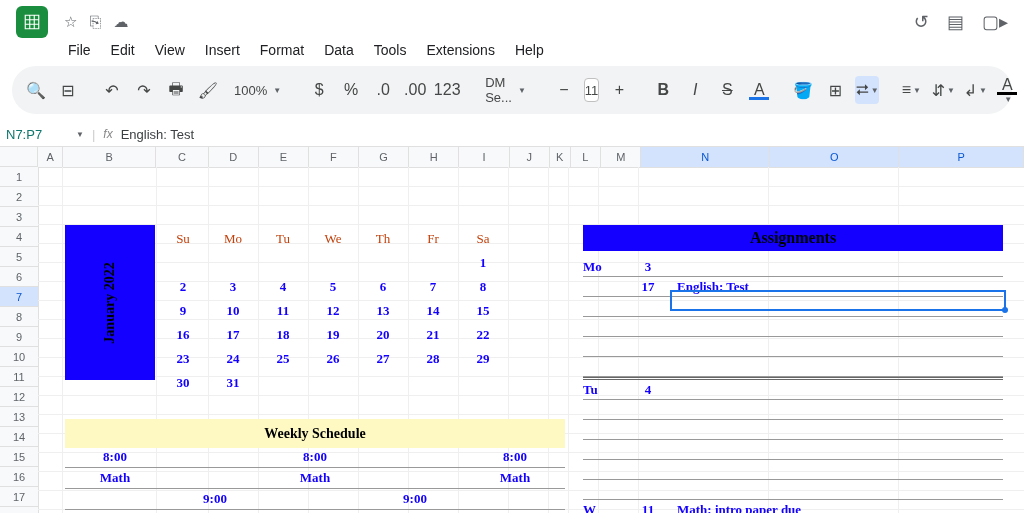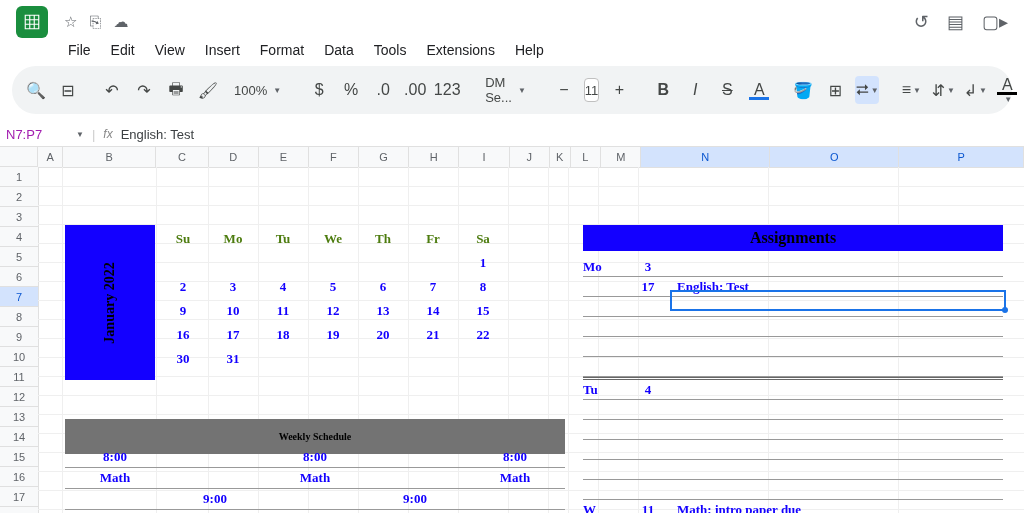--- a/index.html
+++ b/index.html
@@ -15,21 +15,21 @@
 .toolbar{display:flex;align-items:center;gap:8px;margin:0 12px 8px;background:#f1f3f4;border-radius:24px;padding:4px 12px;height:40px;color:#444746}
 .tb{display:flex;align-items:center;justify-content:center;min-width:24px;height:28px;cursor:pointer;font-size:16px;border-radius:4px}
 .sep{width:1px;height:22px;background:#c7c7c7;margin:0 2px}
 .fontsel{display:flex;align-items:center;gap:4px;padding:0 6px;height:28px;cursor:pointer;font-size:13px}
 .sizebox{border:1px solid #c0c0c0;width:28px;height:22px;text-align:center;font-size:13px;border-radius:4px;display:flex;align-items:center;justify-content:center;background:#fff}
 .tri{font-size:8px;color:#5f6368;margin-left:2px}
 .txtcolorbar{width:20px;height:3px;background:#1a73e8;margin-top:-2px}
 .txtcolorbar.black{background:#000}
 .stack{display:flex;flex-direction:column;align-items:center}
 .namebox{display:flex;align-items:center;border-bottom:1px solid #e0e0e0;height:24px;padding-left:6px;gap:8px}
-.nameref{width:60px;font-size:13px;color:#a21caf}
+.nameref{width:60px;font-size:13px;color:#0f766e}
 .fx{font-style:italic;color:#888;font-size:12px}
 .fxval{font-size:13px;color:#3c4043}
 .grid{position:relative;height:380px;overflow:hidden}
 .colhdrs{display:flex;height:20px;background:#fff;border-bottom:1px solid #e0e0e0;font-size:11px;color:#5f6368}
 .corner{width:38px;border-right:1px solid #e0e0e0;border-bottom:1px solid #e0e0e0;background:#f8f9fa}
 .ch{border-right:1px solid #e0e0e0;display:flex;align-items:center;justify-content:center;background:#f8f9fa}
 .rows{position:absolute;left:0;top:20px}
 .rh{width:38px;height:19px;border-right:1px solid #e0e0e0;border-bottom:1px solid #e0e0e0;background:#f8f9fa;font-size:11px;color:#5f6368;display:flex;align-items:center;justify-content:center}
 .rh.sel{background:#d3e3fd;color:#0b57d0}
 .ch.sel{background:#d3e3fd;color:#0b57d0}
@@ -38,24 +38,24 @@
 .vl{position:absolute;top:0;bottom:0;border-right:1px solid #efefef}
 .hl{position:absolute;left:0;right:0;border-bottom:1px solid #efefef}
 .content{position:absolute;inset:0;font-family:'Times New Roman',serif}
 .swlogo{position:absolute;left:110px;top:4px;font-size:18px;font-weight:bold}
 .swlogo .s1{color:#1a73e8}
 .swlogo .s2{color:#e8710a;font-size:9px;letter-spacing:2px;display:block;margin-top:-4px}
 .swcloud{position:absolute;left:185px;top:0;width:30px;height:14px;border:1px solid #1a73e8;border-bottom:none;border-radius:14px 14px 0 0}
 .monthbox{position:absolute;left:27px;top:58px;width:90px;height:155px;background:#1300ff;display:flex;align-items:center;justify-content:center}
 .monthtxt{transform:rotate(-90deg);color:#000;font-weight:bold;font-size:14px;white-space:nowrap}
 .cal{position:absolute;left:120px;top:64px;font-size:13px}
-.calh{display:flex;color:#4d7c0f;font-weight:bold}
+.calh{display:flex;color:#c2410c;font-weight:normal}
 .calh div,.calr div{width:50px;text-align:center}
 .calr{display:flex;color:#1300ff;font-weight:bold;margin-top:8px}
-.weeksched-bar{position:absolute;left:27px;top:252px;width:500px;height:35px;background:#737373;display:flex;align-items:center;justify-content:center;color:#000;font-weight:bold;font-size:10px}
+.weeksched-bar{position:absolute;left:27px;top:252px;width:500px;height:29px;background:#fef9c3;display:flex;align-items:center;justify-content:center;color:#000;font-weight:bold;font-size:14px}
 .wsched{position:absolute;left:27px;top:280px;width:500px}
 .wsr{display:flex;font-weight:bold;font-size:13px;color:#1300ff;border-bottom:1px solid #666}
 .wsr div{flex:1;text-align:center;padding:2px 0}
 .wsr.body{color:#1300ff;font-weight:bold;border-bottom:1px solid #999}
 .assign-hdr{position:absolute;left:545px;top:58px;width:420px;height:26px;background:#1300ff;display:flex;align-items:center;justify-content:center;color:#000;font-weight:bold;font-size:16px}
 .assign{position:absolute;left:545px;top:90px;width:420px;font-size:13px;font-weight:bold;color:#1300ff}
 .arow{display:flex;border-bottom:1px solid #999;height:19px;align-items:center}
 .arow .d{width:40px}
 .arow .n{width:50px;text-align:center}
 .arow .t{flex:1;padding-left:4px}
@@ -283,20 +283,29 @@
           <div class="calr">
             <div>16</div>
             <div>17</div>
             <div>18</div>
             <div>19</div>
             <div>20</div>
             <div>21</div>
             <div>22</div>
           </div>
           <div class="calr">
+            <div>23</div>
+            <div>24</div>
+            <div>25</div>
+            <div>26</div>
+            <div>27</div>
+            <div>28</div>
+            <div>29</div>
+          </div>
+          <div class="calr">
             <div>30</div>
             <div>31</div>
             <div></div>
             <div></div>
             <div></div>
             <div></div>
             <div></div>
           </div>
         </div>
       <div class="weeksched-bar">Weekly Schedule</div>

